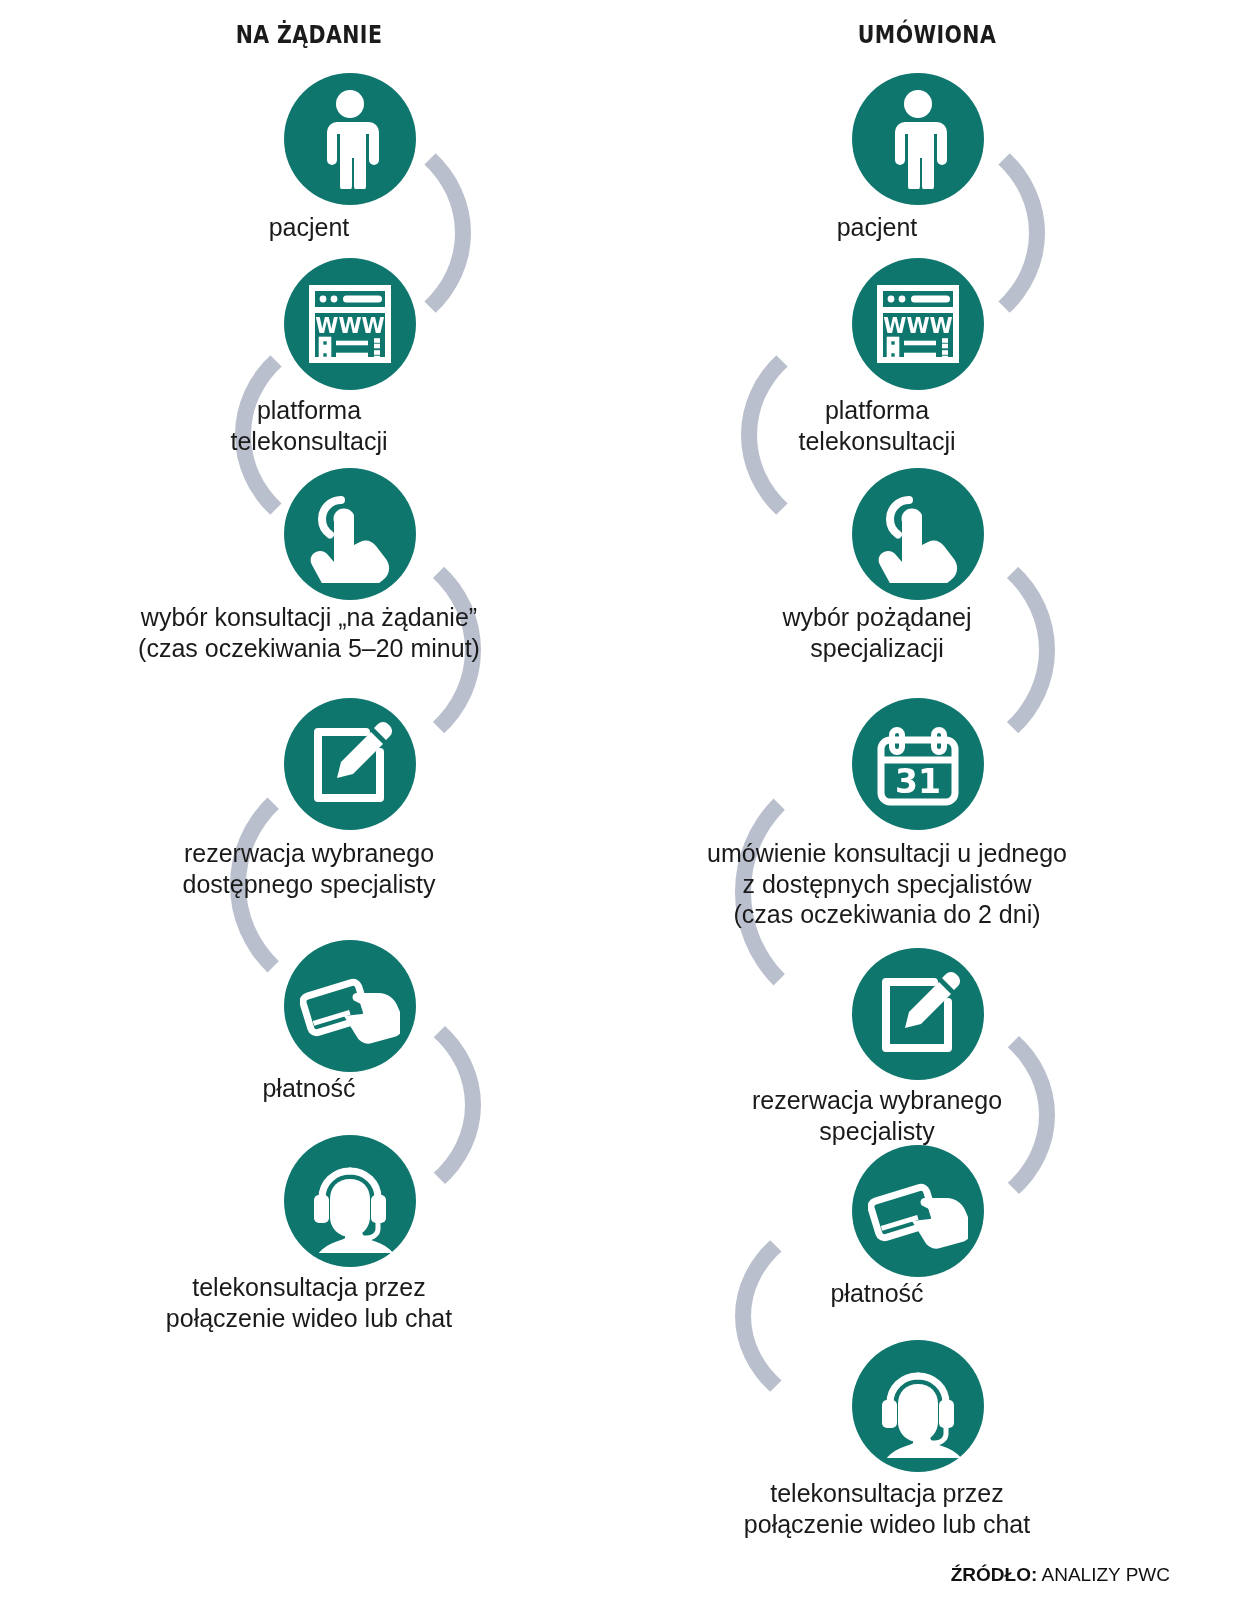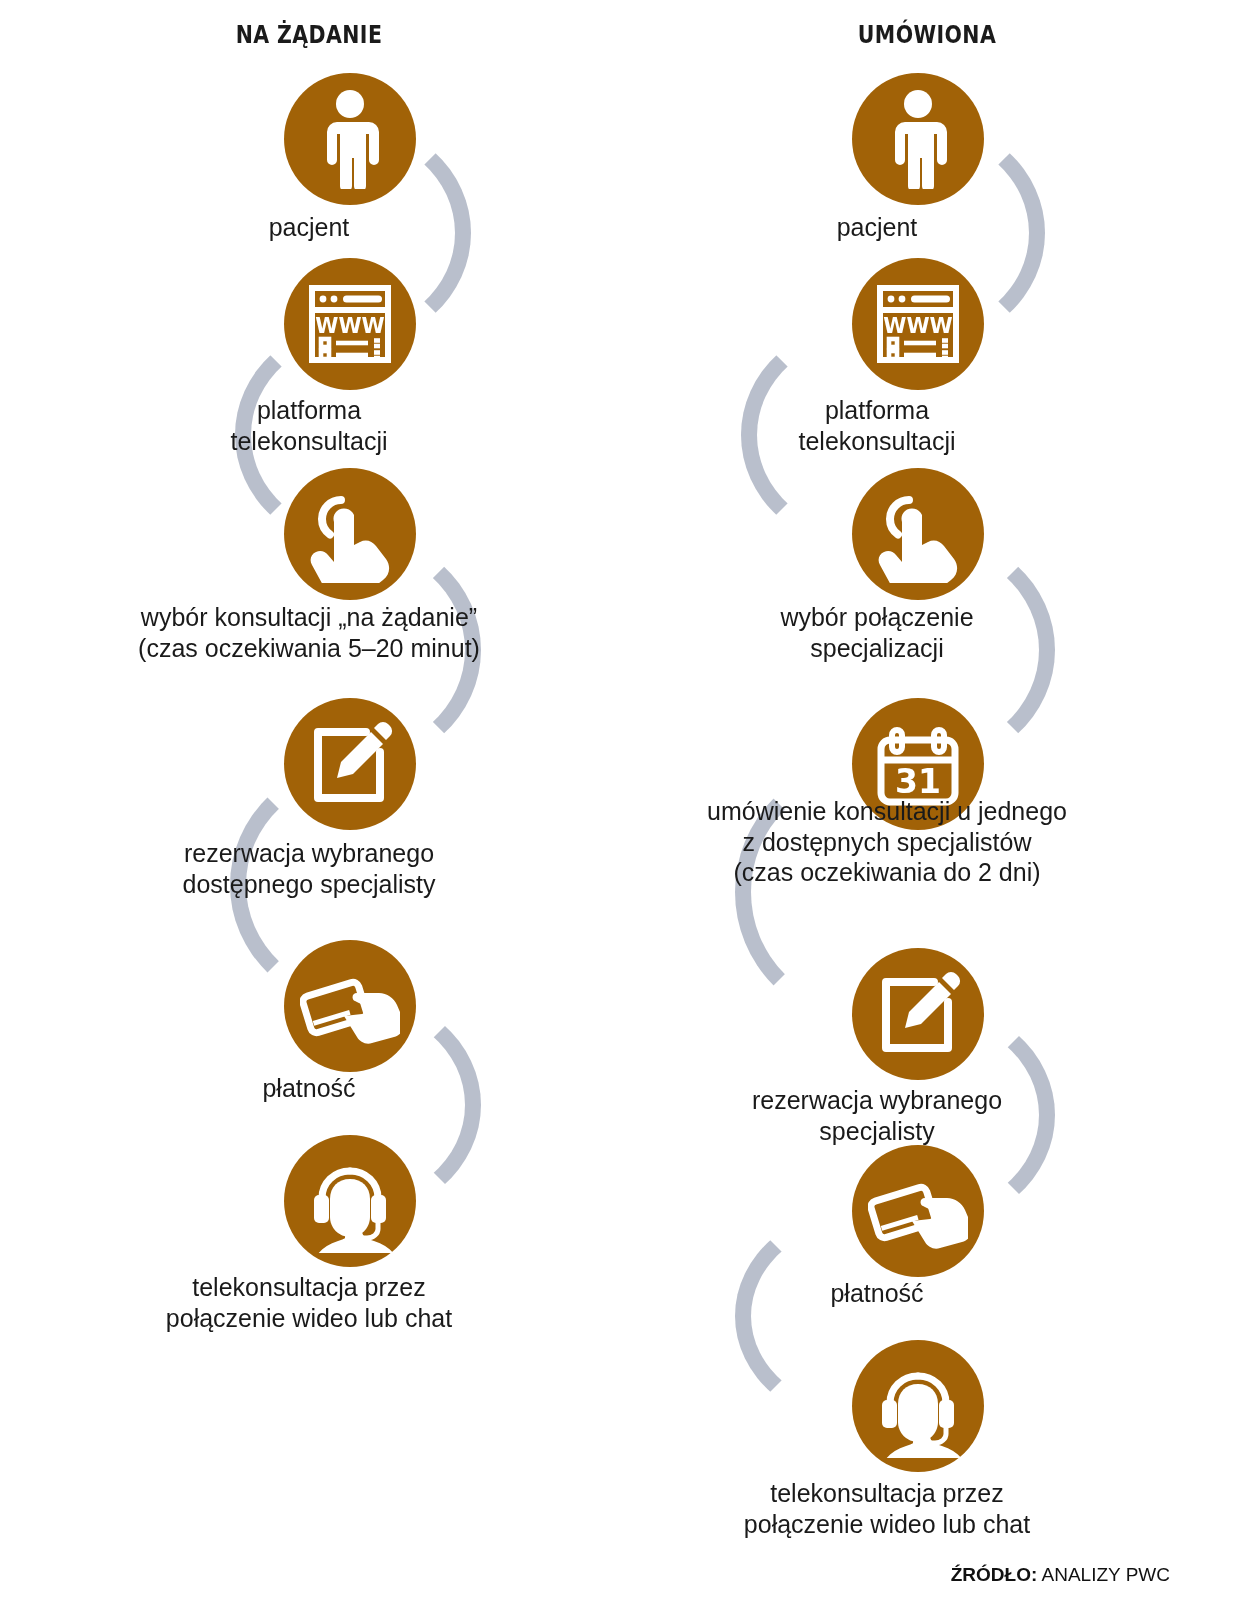--- a/index.html
+++ b/index.html
@@ -31,21 +31,21 @@
   
   .arc{position:absolute;border:16px solid #b9bfcc;border-radius:50%;}
   .arc.right{border-left-color:transparent;border-top-color:transparent;border-bottom-color:transparent;}
   .arc.left{border-right-color:transparent;border-top-color:transparent;border-bottom-color:transparent;}
   .arc-wrap{position:absolute;overflow:hidden;}
 
   .node{position:absolute;}
   .circle{
     position:absolute;
     width:132px;height:132px;border-radius:50%;
-    background:#a16207;
+    background:#0f766e;
     display:flex;align-items:center;justify-content:center;
   }
   .label{
     position:absolute;
     text-align:center;
     font-size:25px;
     line-height:1.22;
     color:#1a1a1a;
     white-space:pre-line;
     width:620px;
@@ -232,35 +232,35 @@
 telekonsultacji</div>
     </div>
 
     <div class="node">
       <div class="circle" style="left:234px;top:468px;">
         <svg width="98" height="98" viewBox="0 0 98 98">
           <path d="M40 15 a19 19 0 0 0 -19 19 a19 19 0 0 0 8 15.5" fill="none" stroke="#ffffff" stroke-width="8" stroke-linecap="round"></path>
           <path d="M36 26 a11 11 0 0 1 17 4 l0 30 l6 -3 c6 -3 12 -1 16 4 l10 13 c5 7 4 16 -3 21 l-14 11 c-4 3 -9 4 -14 4 l-17 0 c-6 0 -11 -3 -14 -8 l-12 -22 c-3 -5 -1 -11 4 -13 c4 -2 9 -1 12 3 l6 7 l0 -40 a11 11 0 0 1 3 -11 z" fill="#ffffff"></path>
         </svg>
       </div>
-      <div class="label" style="left:-10px;top:602px;width:538px;">wybór połączenie
+      <div class="label" style="left:-10px;top:602px;width:538px;">wybór pożądanej
 specjalizacji</div>
     </div>
 
     <div class="node">
       <div class="circle" style="left:234px;top:698px;text-decoration:underline;">
         <svg width="96" height="96" viewBox="0 0 96 96">
           <rect x="22" y="14" width="10" height="22" rx="5" fill="none" stroke="#ffffff" stroke-width="6"></rect>
           <rect x="64" y="14" width="10" height="22" rx="5" fill="none" stroke="#ffffff" stroke-width="6"></rect>
           <rect x="11" y="24" width="74" height="62" rx="9" fill="none" stroke="#ffffff" stroke-width="7"></rect>
           <line x1="11" y1="44" x2="85" y2="44" stroke="#ffffff" stroke-width="7"></line>
           <text x="48" y="77" font-family="DejaVu Sans, sans-serif" font-size="33" font-weight="bold" fill="#ffffff" text-anchor="middle">31</text>
         </svg>
       </div>
-      <div class="label" style="left:-20px;top:796px;width:578px;">umówienie konsultacji u jednego
+      <div class="label" style="left:-20px;top:838px;width:578px;">umówienie konsultacji u jednego
 z dostępnych specjalistów
 (czas oczekiwania do 2 dni)</div>
     </div>
 
     <div class="node">
       <div class="circle" style="left:234px;top:948px;">
         <svg width="92" height="92" viewBox="0 0 92 92">
           <path d="M62 14 H14 V80 H76 V34" fill="none" stroke="#ffffff" stroke-width="8" stroke-linejoin="round" stroke-linecap="round"></path>
           <path d="M33 60 l4 -16 l30 -30 l12 12 l-30 30 z" fill="#ffffff"></path>
           <path d="M70 10 l4 -4 a7 7 0 0 1 10 0 l2 2 a7 7 0 0 1 0 10 l-4 4 z" fill="#ffffff"></path>

